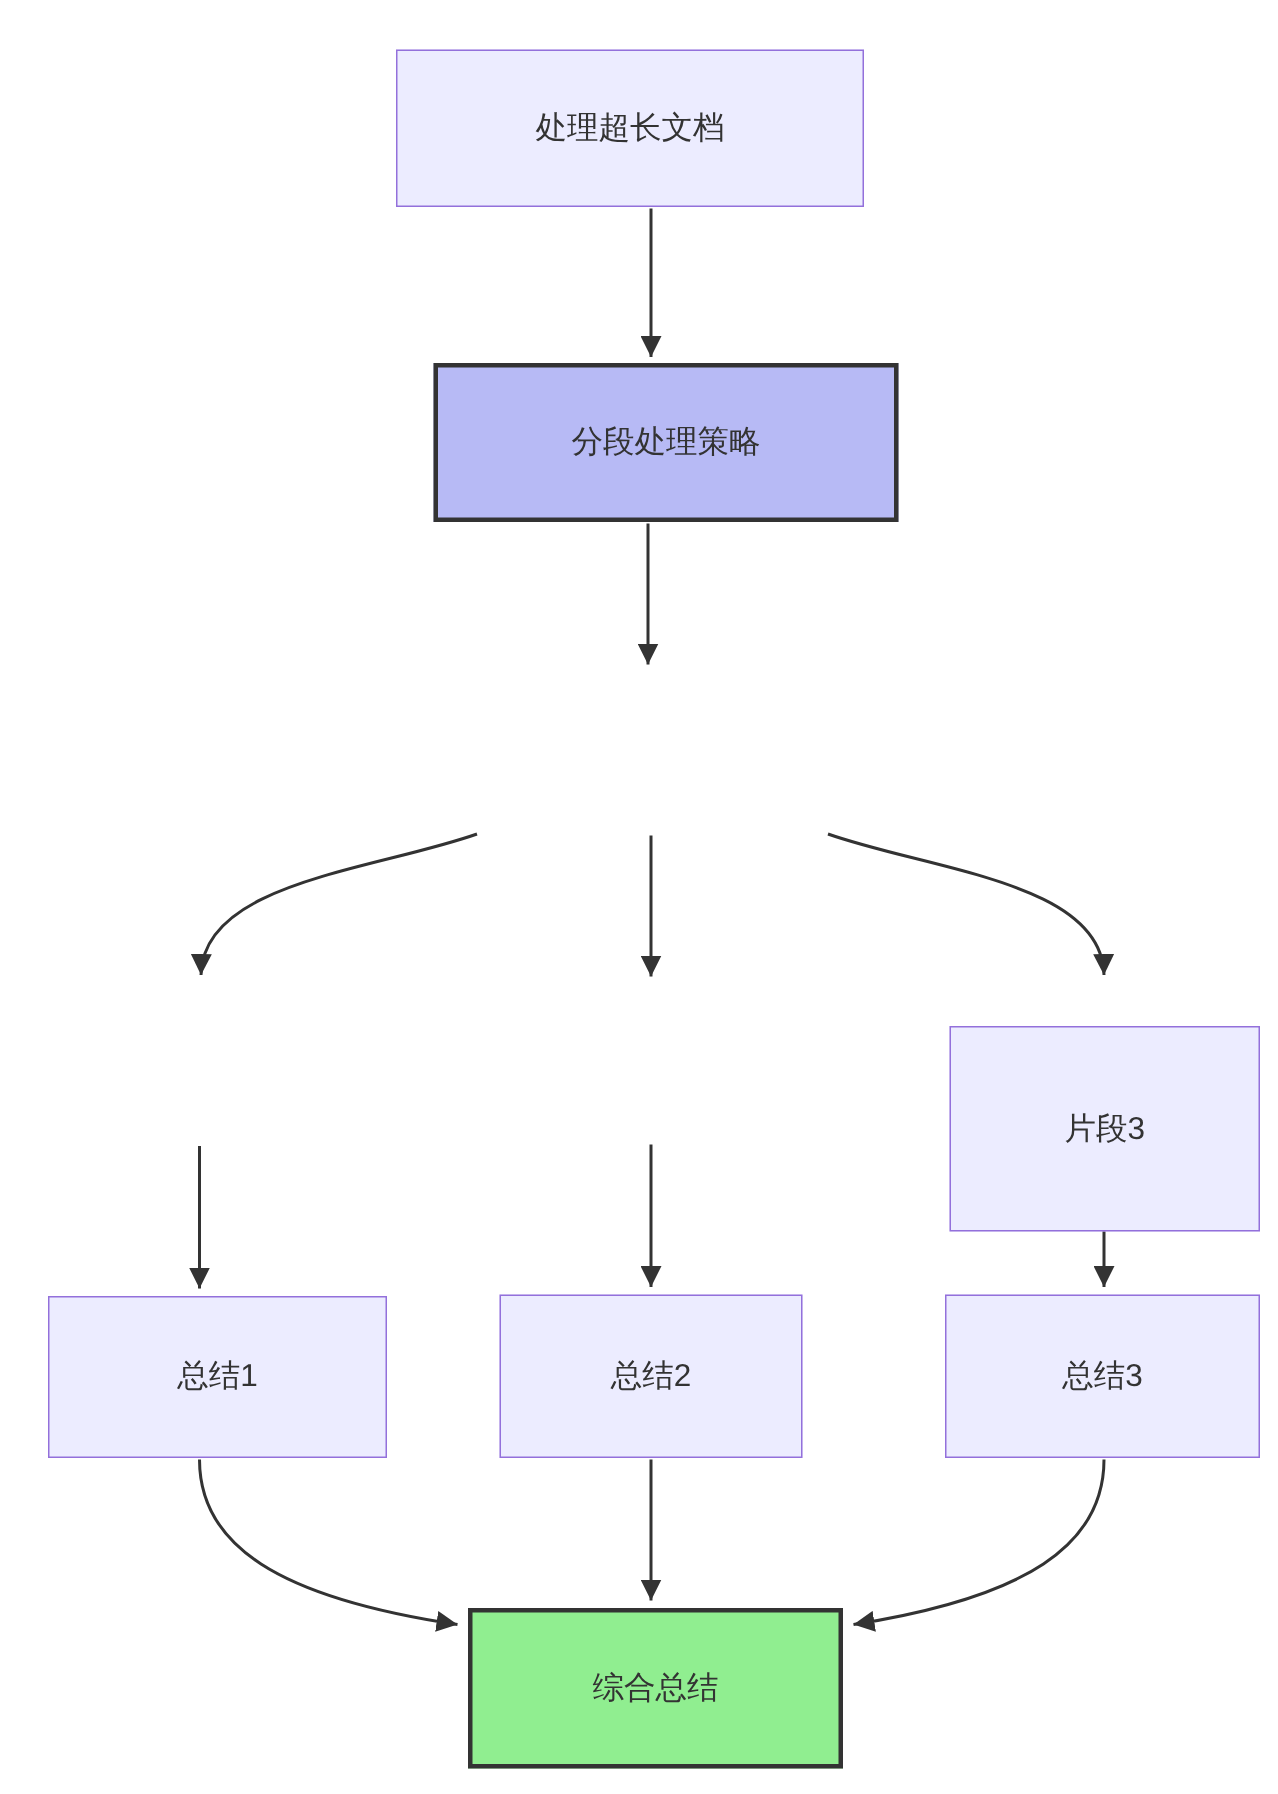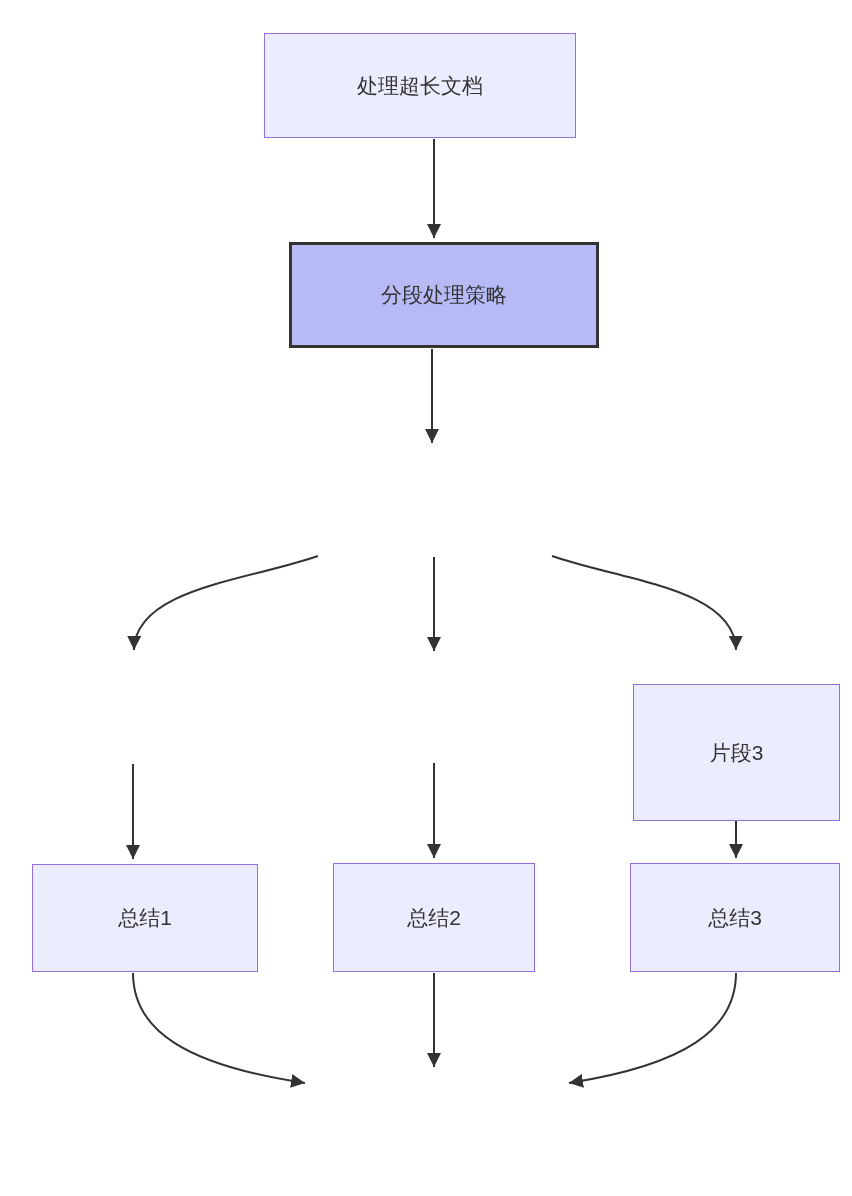--- a/index.html
+++ b/index.html
@@ -80,14 +80,15 @@
 
 
   <div class="node" style="left:633px; top:656px; width:207px; height:137px;margin-top:28px;">片段3</div>
 
   <div class="node" style="left:32px; top:864px; width:226px; height:108px;">总结1</div>
 
   <div class="node" style="left:333px; top:863px; width:202px; height:109px;">总结2</div>
 
   <div class="node" style="left:630px; top:863px; width:210px; height:109px;">总结3</div>
 
+  <div class="node success" style="left:312px; top:1072px; width:250px; height:107px;">综合总结</div>
 
 </div>
 
 </body></html>

